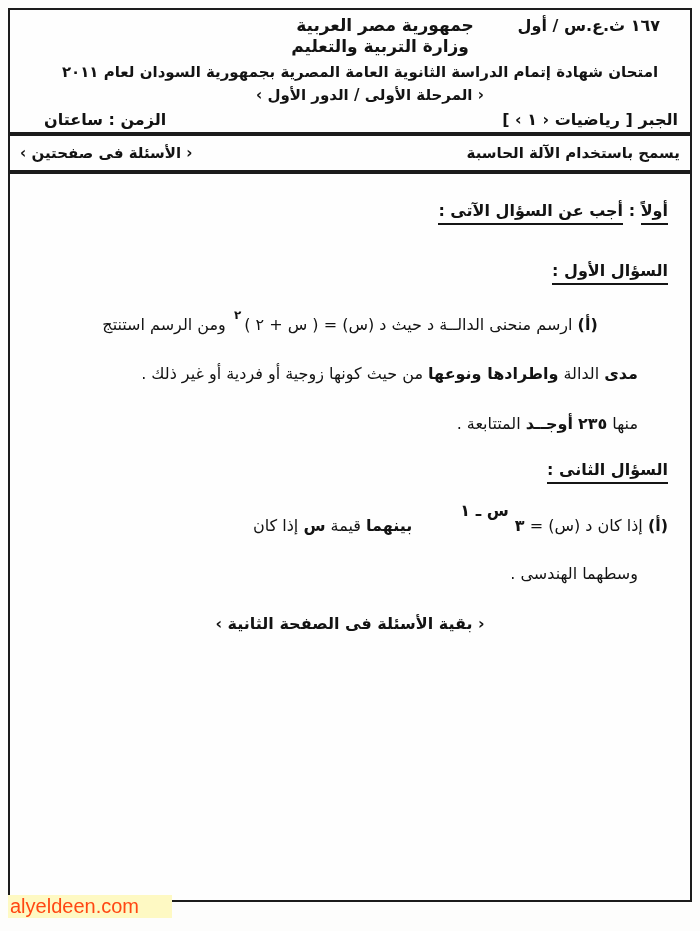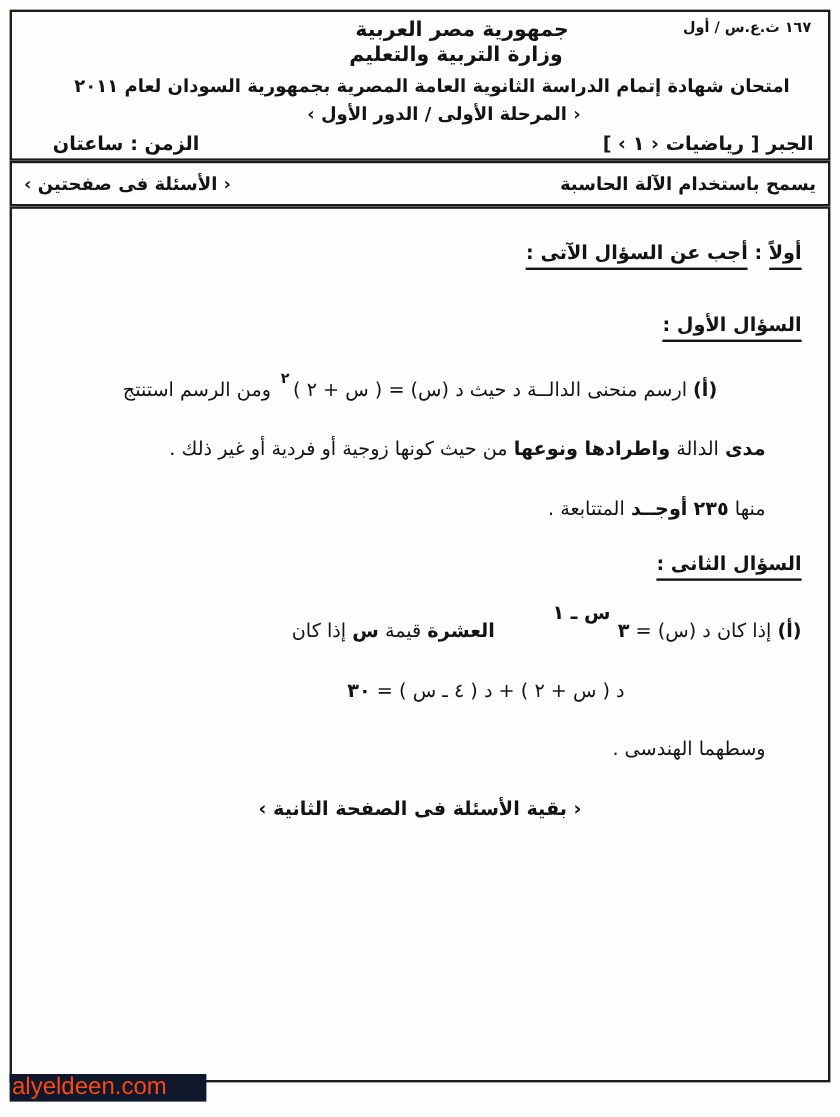--- a/index.html
+++ b/index.html
@@ -16,21 +16,21 @@
     position:absolute;left:8px;right:8px;
     border:2px solid #1c1c1c;
     background:#fefefe;
     box-sizing:border-box;
   }
   #header-box{top:8px;height:126px;padding:5px 10px 0;}
   #notes-box{top:134px;height:38px;padding:0 10px;display:flex;align-items:center;justify-content:space-between;}
   #questions-box{top:172px;height:730px;padding:14px 22px 0;}
   .hdr-row{position:relative;text-align:center;}
   .hdr-country{font-weight:bold;font-size:17px;padding-left:70px;}
-  .hdr-code{position:absolute;left:auto;right:4px;top:1px;font-weight:bold;font-size:12px;}
+  .hdr-code{position:absolute;left:auto;right:20px;top:1px;font-weight:bold;font-size:16px;}
   .hdr-ministry{font-weight:bold;font-size:17px;margin-top:1px;padding-left:60px;}
   .hdr-exam{font-weight:bold;font-size:15px;margin-top:7px;padding-left:20px;}
   .hdr-stage{font-weight:bold;font-size:15px;margin-top:5px;padding-left:40px;}
   .hdr-last{display:flex;justify-content:space-between;margin-top:6px;font-weight:bold;font-size:16px;}
   .hdr-subject{padding-right:2px;}
   .hdr-time{padding-left:24px;}
   .note-calc{font-weight:bold;font-size:15px;margin-left:130px;}
   .note-pages{font-weight:bold;font-size:15px;margin-right:14px;}
   p{margin:0;font-size:16px;line-height:22px;}
   .b{font-weight:bold;}
@@ -50,21 +50,21 @@
   .p-q2title{margin-top:24px;}
   .p-q2a{margin-top:34px;}
   .p-eq{margin-top:28px;text-align:center;padding-left:110px;}
   .p-q2b1{margin-top:30px;}
   .p-q2b2{margin-top:26px;}
   .p-rest{margin-top:28px;text-align:center;font-weight:bold;}
   #watermark{
     position:absolute;top:895px;left:8px;right:auto;
     width:160px;text-align:left;
     font-family:"Liberation Sans", sans-serif;
-    font-size:20px;background:#0f172a;padding:0 2px;
+    font-size:20px;background:#fef9c3;padding:0 2px;
   }
 </style>
 </head>
 <body>
 
 <div class="box" id="header-box">
   <div class="hdr-row">
     <span class="hdr-country">جمهورية مصر العربية</span>
     <span class="hdr-code">١٦٧ ث.ع.س / أول</span>
   </div>
@@ -82,19 +82,18 @@
   <span class="note-pages">‹ الأسئلة فى صفحتين ›</span>
 </div>
 
 <div class="box" id="questions-box">
   <p class="p-first"><span class="b u">أولاً</span><span class="b"> : </span><span class="b u">أجب عن السؤال الآتى :</span></p>
   <p class="p-q1title"><span class="b u">السؤال الأول :</span></p>
   <p class="p-q1a1"><span class="b">(أ)</span><span>  ارسم منحنى الدالــة د  حيث  د (س) = ( س + ٢ )</span><span class="sup2">٢</span><span> ومن الرسم استنتج</span></p>
   <p class="p-q1a2 indent"><span class="b">مدى</span><span> الدالة </span><span class="b">واطرادها ونوعها</span><span> من حيث كونها زوجية أو فردية أو غير ذلك .</span></p>
   <p class="p-q1b2 indent"><span>منها </span><span class="b">٢٣٥</span><span>  </span><span class="b">أوجــد</span><span> المتتابعة .</span></p>
   <p class="p-q2title"><span class="b u">السؤال الثانى :</span></p>
-  <p class="p-q2a"><span class="b">(أ)</span><span> إذا كان  د (س) = </span><span class="b">٣</span><span class="sup">س ـ ١</span><span class="b gap">العشرة</span><span> قيمة </span><span class="b">س</span><span>  إذا كان</span></p>
-  <p class="p-eq"><span>د ( س + ٢ )  +  د ( ٤ ـ س ) = </span><span class="b">٣٠</span></p>
+  <p class="p-q2a"><span class="b">(أ)</span><span> إذا كان  د (س) = </span><span class="b">٣</span><span class="sup">س ـ ١</span><span class="b gap">بينهما</span><span> قيمة </span><span class="b">س</span><span>  إذا كان</span></p>
   <p class="p-q2b2 indent"><span>وسطهما الهندسى .</span></p>
   <p class="p-rest"><span class="b">‹ بقية الأسئلة فى الصفحة الثانية ›</span></p>
 </div>
 
 <div id="watermark" dir="ltr" style="color: rgb(255, 71, 18);">alyeldeen.com</div>
 
 </body></html>

